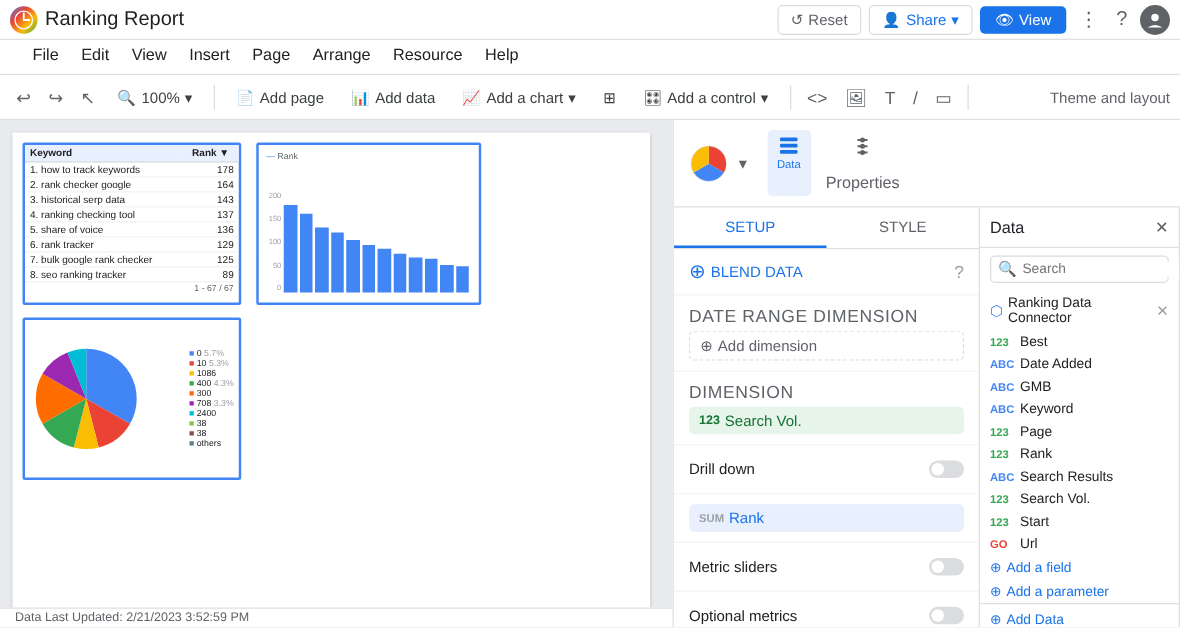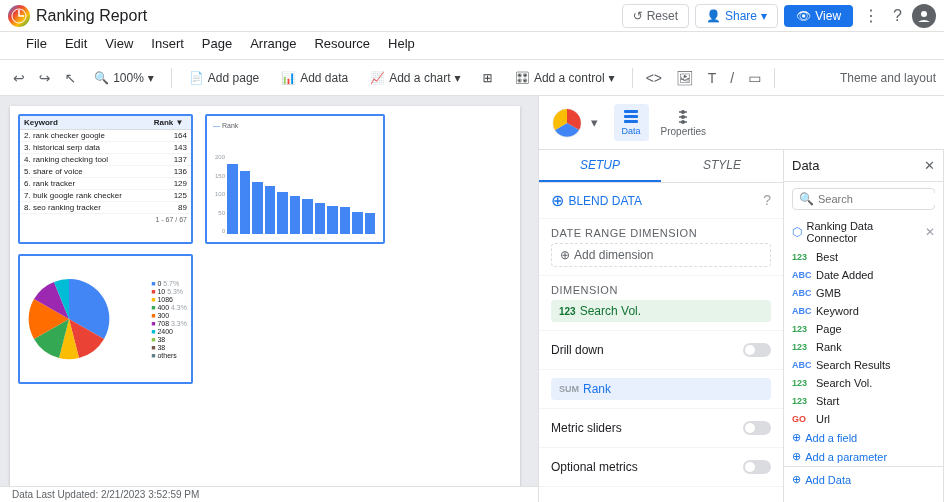--- a/index.html
+++ b/index.html
@@ -55,25 +55,25 @@
     #chart-header { display: flex; align-items: center; padding: 8px 12px; border-bottom: 1px solid #e0e0e0; gap: 8px; }
     .chart-title { font-size: 16px; font-weight: 500; flex: 1; }
     .chart-dropdown { cursor: pointer; color: #5f6368; }
 
     
     #panel-area { display: flex; flex: 1; overflow: hidden; }
     #setup-panel { flex: 1; overflow-y: auto; border-right: 1px solid #e0e0e0; }
     #data-panel { width: 160px; border-right: 1px solid #e0e0e0; overflow-y: auto; }
 
     .panel-tabs { display: flex; border-bottom: 1px solid #e0e0e0; }
-    .panel-tab { flex: 1; text-align: center; padding: 8px; font-size: 12px; font-weight: 500; cursor: pointer; color: #5f6368; font-style: italic; }
+    .panel-tab { flex: 1; text-align: center; padding: 8px; font-size: 12px; font-weight: 500; cursor: pointer; color: #5f6368; }
     .panel-tab.active { color: #1a73e8; border-bottom: 2px solid #1a73e8; }
 
     .setup-section { padding: 8px 12px; border-bottom: 1px solid #f1f3f4; }
-    .section-label { font-size: 11px; color: #5f6368; margin-bottom: 4px; text-transform: uppercase; letter-spacing: 0.5px; }
+    .section-label { font-size: 14px; color: #5f6368; margin-bottom: 4px; text-transform: uppercase; letter-spacing: 0.5px; }
     .blend-data-row { display: flex; align-items: center; gap: 4px; font-size: 12px; color: #1a73e8; cursor: pointer; }
     .field-chip { background: #e8f0fe; border-radius: 4px; padding: 4px 8px; font-size: 12px; color: #1a73e8; display: flex; align-items: center; gap: 4px; }
     .field-chip.green { background: #e6f4ea; color: #137333; }
     .add-dim { border: 1px dashed #dadce0; border-radius: 4px; padding: 4px 8px; font-size: 12px; color: #5f6368; display: flex; align-items: center; gap: 4px; cursor: pointer; }
 
     .toggle-row { display: flex; align-items: flex-start; justify-content: space-between; font-size: 12px; padding: 4px 0; }
     .toggle { width: 28px; height: 14px; background: #dadce0; border-radius: 7px; position: relative; cursor: pointer; }
     .toggle::after { content: ''; position: absolute; width: 10px; height: 10px; background: white; border-radius: 50%; top: 2px; left: 2px; }
 
     
@@ -192,20 +192,24 @@
 
       <div class="widget-table">
         <table>
           <thead>
             <tr>
               <th>Keyword</th>
               <th style="text-align:center;">Rank ▼</th>
             </tr>
           </thead>
           <tbody id="table-body">
+          <tr>
+                <td>1. how to track keywords</td>
+                <td class="rank-col">178</td>
+              </tr>
               <tr>
                 <td>2. rank checker google</td>
                 <td class="rank-col">164</td>
               </tr>
               <tr>
                 <td>3. historical serp data</td>
                 <td class="rank-col">143</td>
               </tr>
               <tr>
                 <td>4. ranking checking tool</td>
@@ -316,21 +320,21 @@
         </div>
         <div style="display:flex; flex-direction:column; align-items:center; cursor:pointer; border-radius:4px; padding:4px 8px;">
           <svg width="18" height="18" viewBox="0 0 18 18" fill="#5f6368">
               <circle cx="9" cy="4" r="2"></circle>
               <circle cx="9" cy="9" r="2"></circle>
               <circle cx="9" cy="14" r="2"></circle>
               <line x1="5" y1="4" x2="13" y2="4" stroke="#5f6368" stroke-width="1.5"></line>
               <line x1="5" y1="9" x2="13" y2="9" stroke="#5f6368" stroke-width="1.5"></line>
               <line x1="5" y1="14" x2="13" y2="14" stroke="#5f6368" stroke-width="1.5"></line>
             </svg>
-          <span style="font-size:10px; color:#5f6368;">Properties</span>
+          <span style="font-size:13px; color:#5f6368;margin-top:12px;">Properties</span>
         </div>
       </div>
     </div>
 
     <div id="panel-area">
 
       <div id="setup-panel">
         <div class="panel-tabs">
           <div class="panel-tab active">SETUP</div>
           <div class="panel-tab">STYLE</div>

